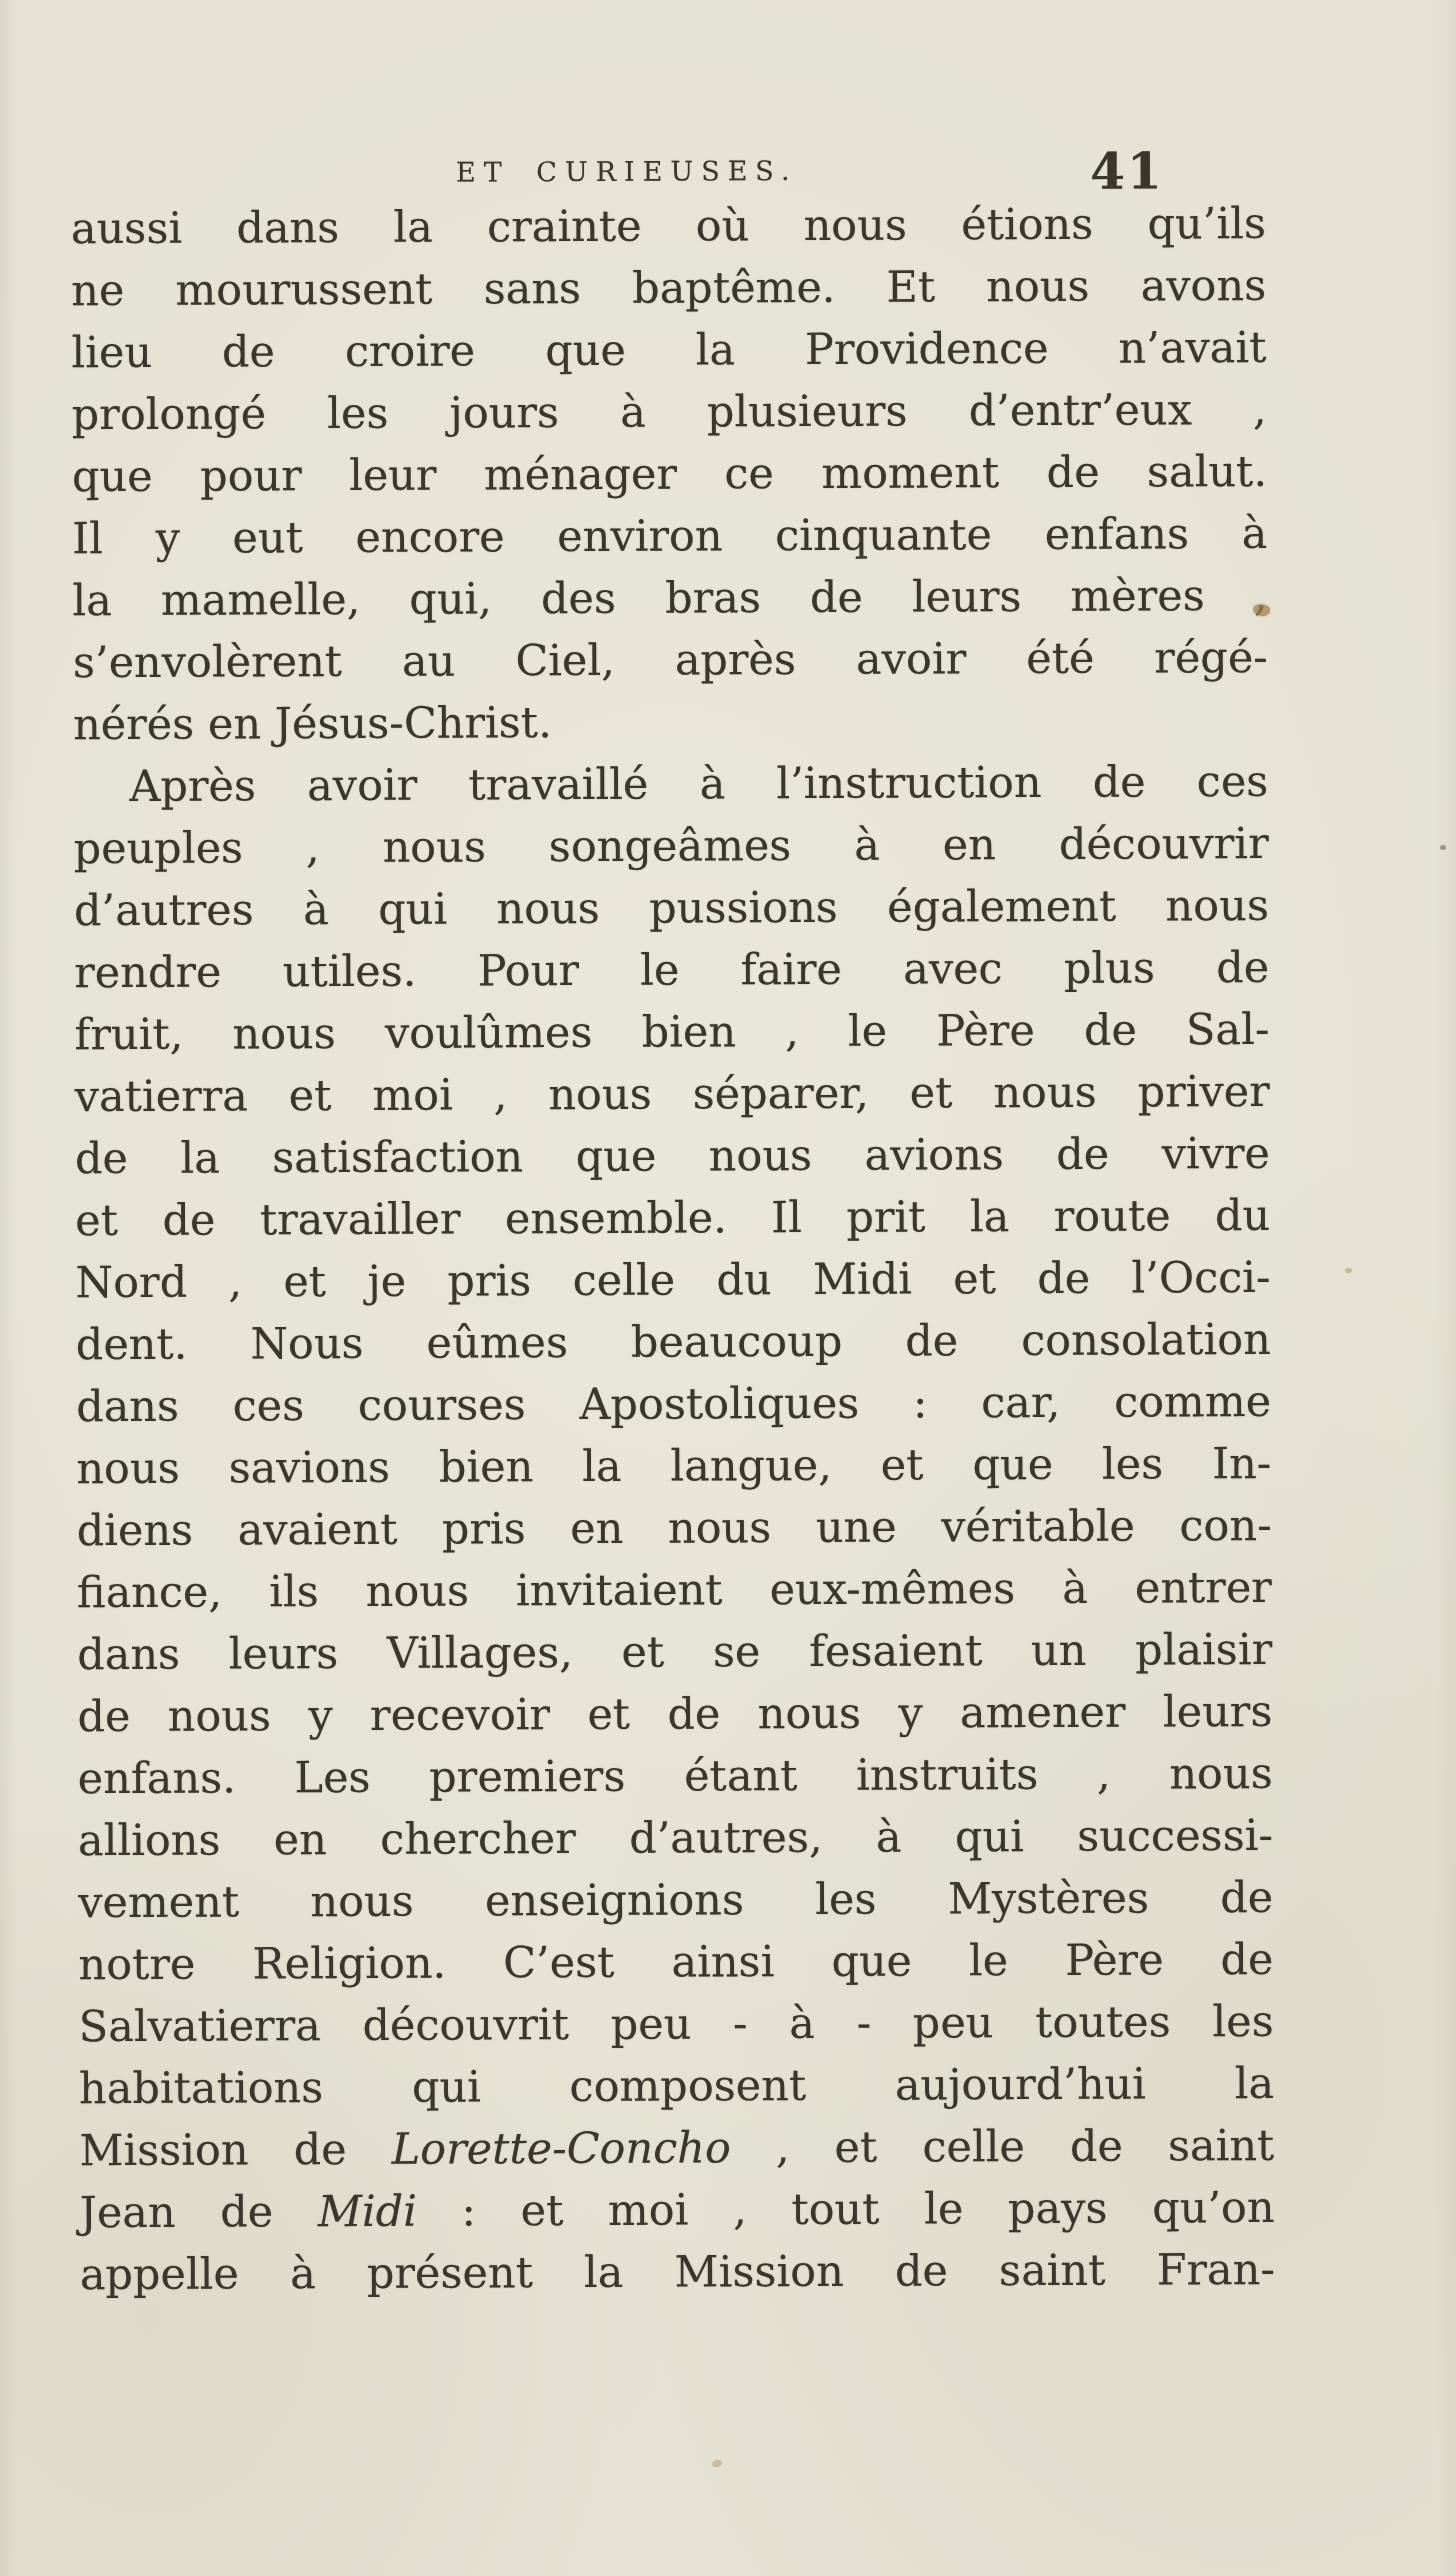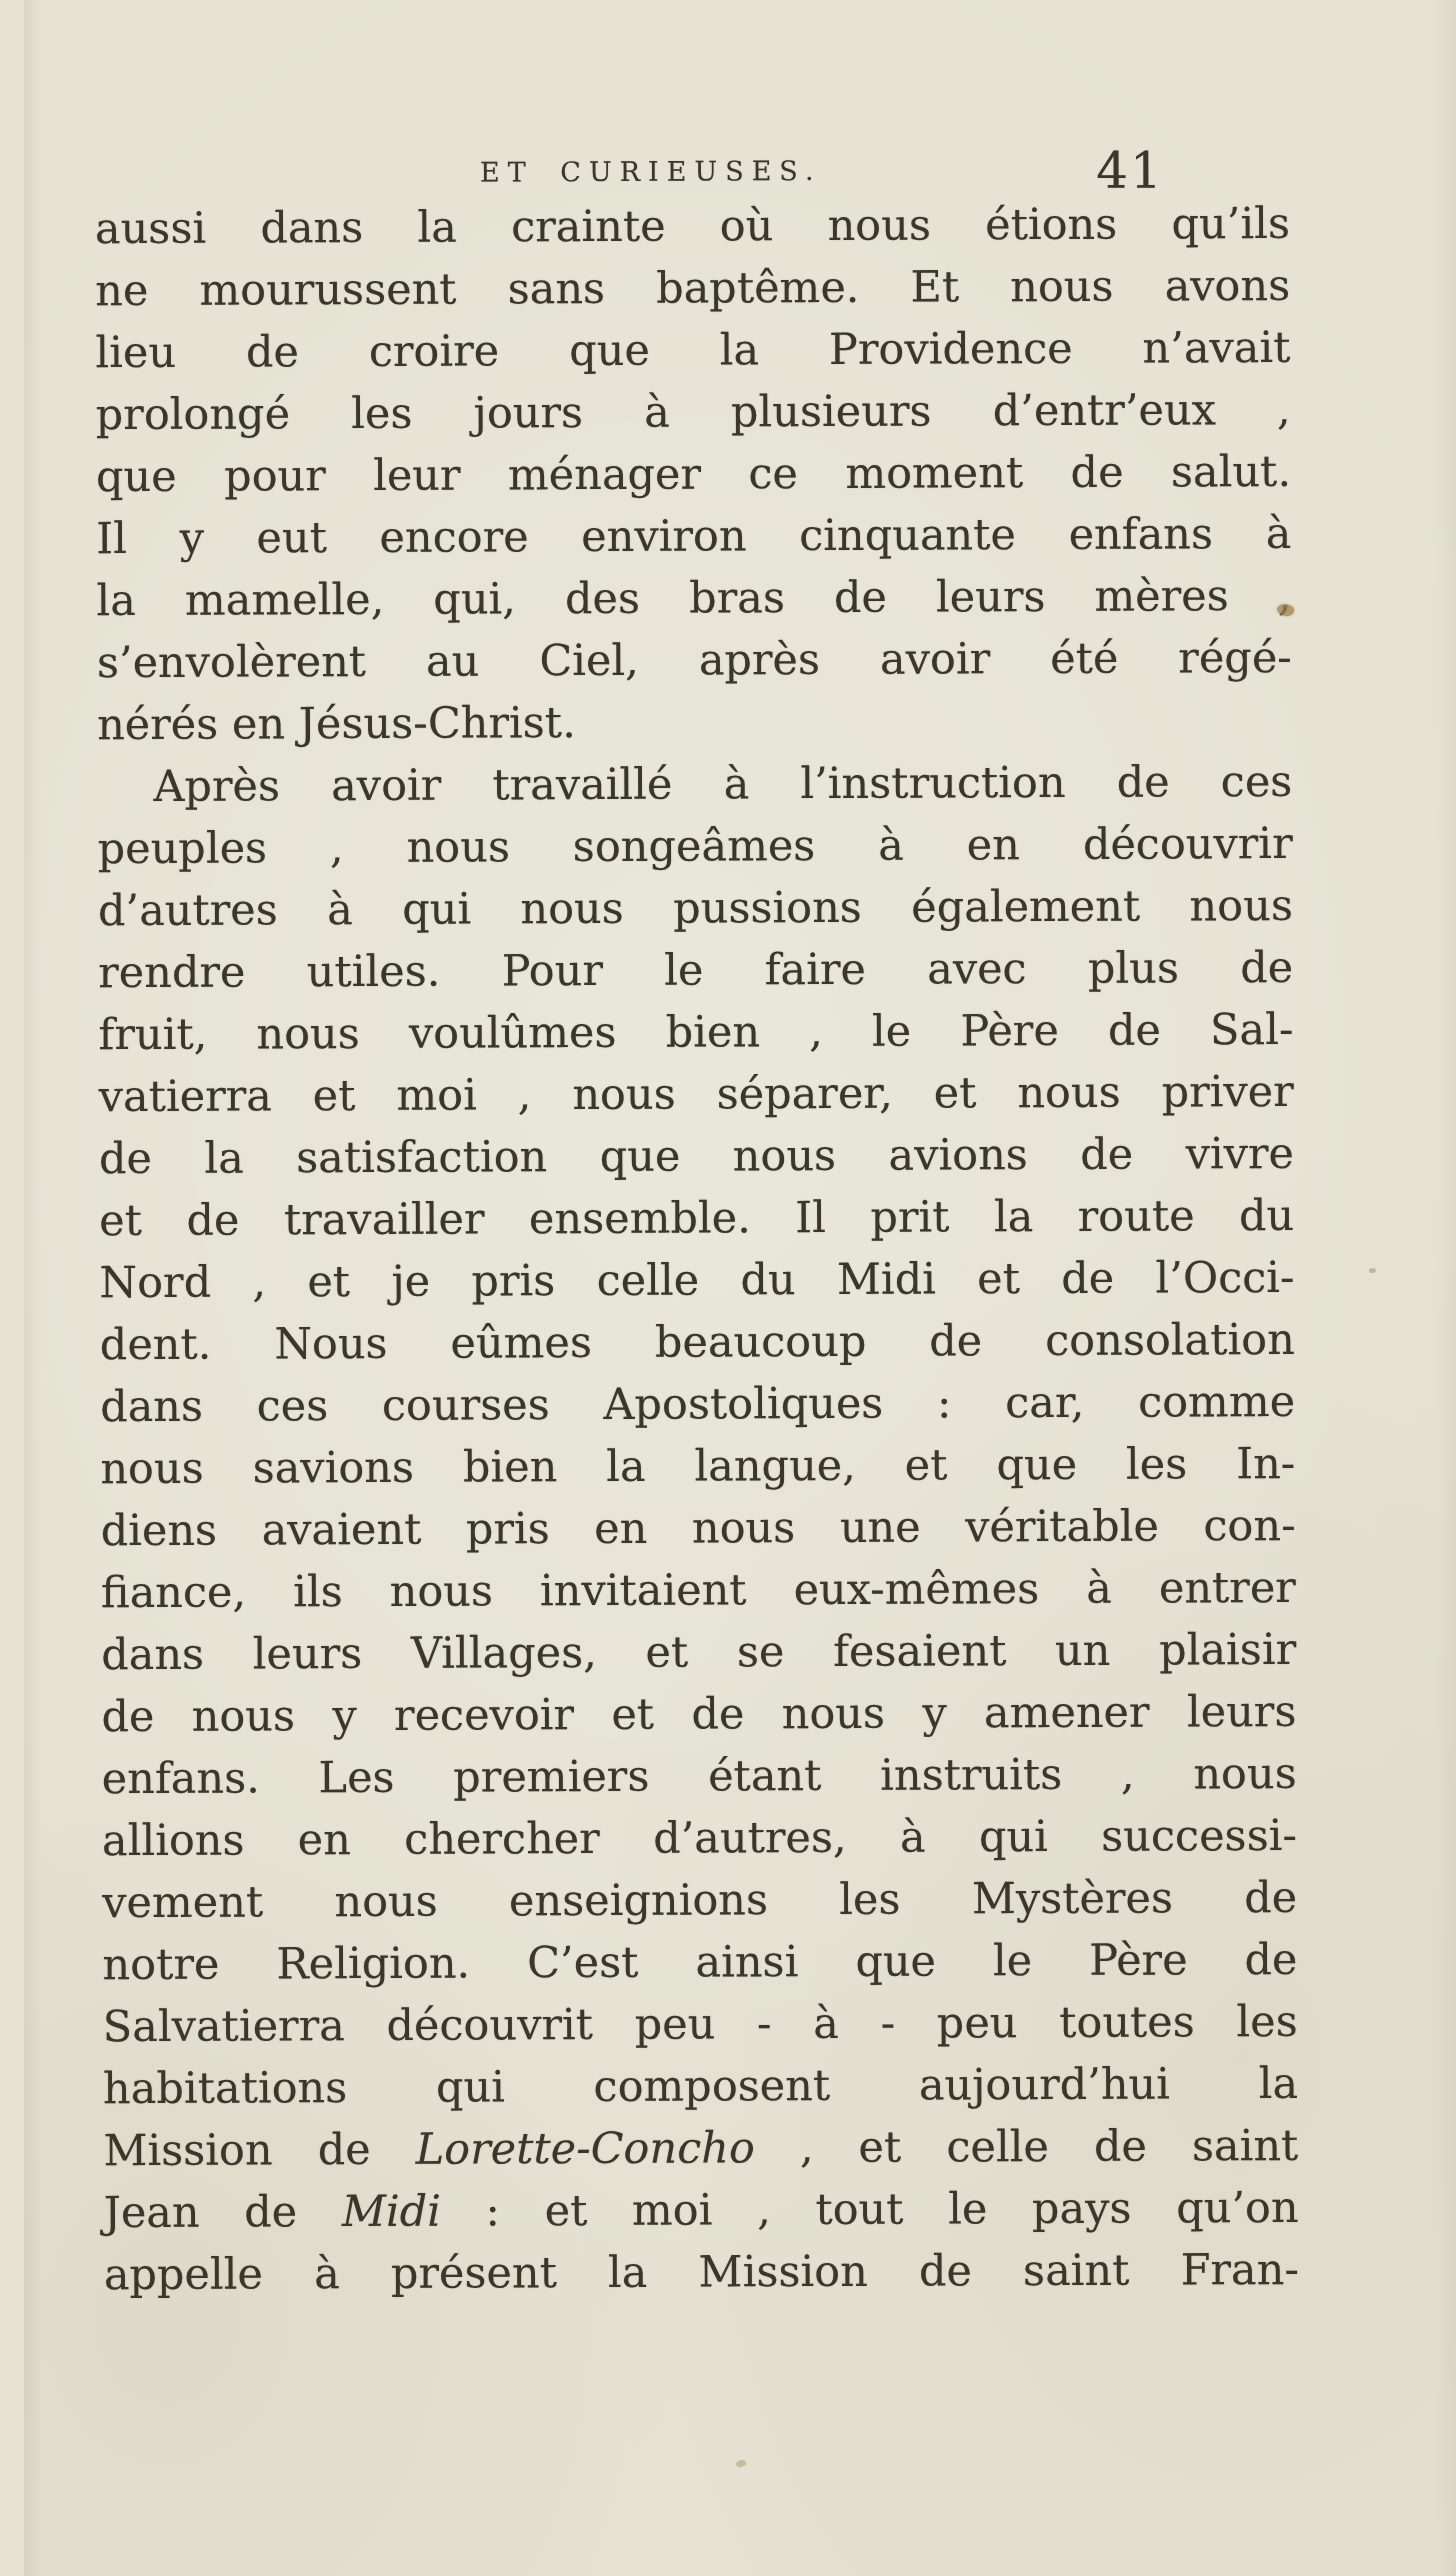--- a/index.html
+++ b/index.html
@@ -20,21 +20,20 @@
   }
   .page {
     position: absolute;
     inset: 0;
     background:
       radial-gradient(ellipse 120% 90% at 46% 42%, rgba(255,255,255,0.18) 0%, rgba(255,255,255,0.0) 55%),
       radial-gradient(ellipse 80% 60% at 85% 80%, rgba(170,160,130,0.10) 0%, rgba(170,160,130,0.0) 60%),
       radial-gradient(ellipse 60% 40% at 10% 90%, rgba(160,150,120,0.10) 0%, rgba(160,150,120,0.0) 60%),
       linear-gradient(90deg, rgba(120,112,90,0.10) 0%, rgba(120,112,90,0.0) 1.2%, rgba(120,112,90,0.0) 98.5%, rgba(120,112,90,0.08) 100%),
       var(--paper);
-    margin-left: 24px;
   }
   .tilt {
     position: absolute;
     inset: 0;
     transform: rotate(-0.25deg);
     transform-origin: 40% 45%;
   }
   .running-title {
     position: absolute;
     top: 156px;
@@ -48,20 +47,21 @@
     white-space: nowrap;
   }
   .page-number {
     position: absolute;
     top: 144px;
     right: 288px;
     font-size: 50px;
     color: var(--ink);
     text-shadow: 0 0 1px rgba(58,54,43,0.4);
     letter-spacing: 2px;
+    font-weight: bold;
   }
   .textblock {
     position: absolute;
     left: 75px;
     top: 195px;
     width: 1195px;
     color: var(--ink);
     font-size: 43px;
     text-shadow: 0 0 1.2px rgba(58,54,43,0.38);
   }

